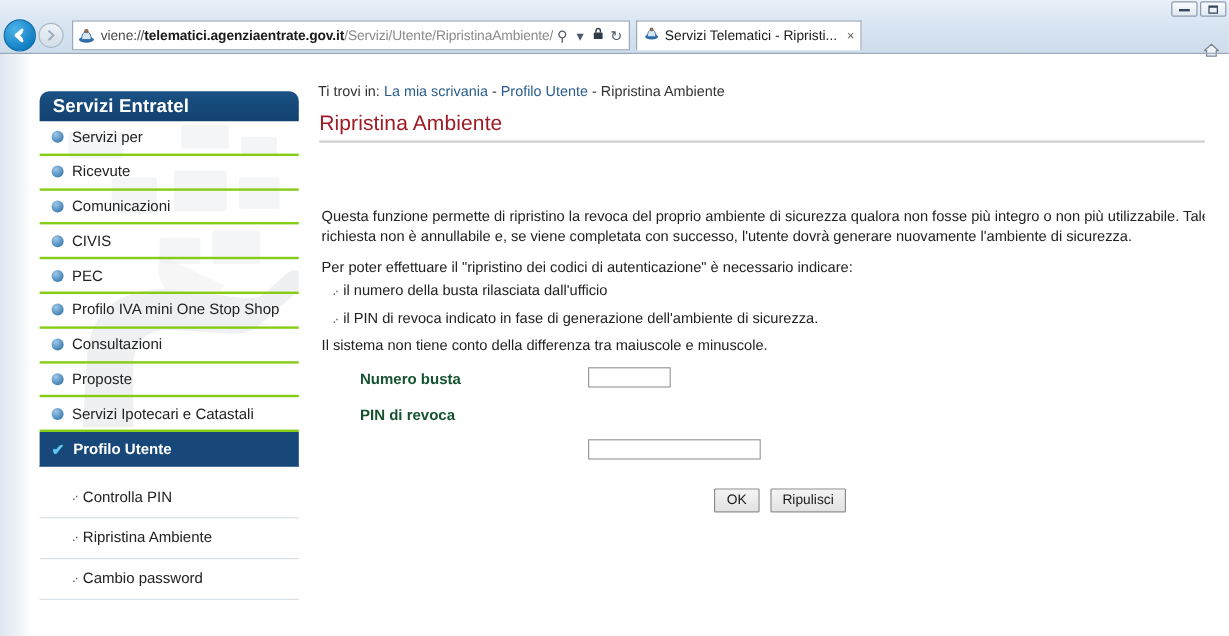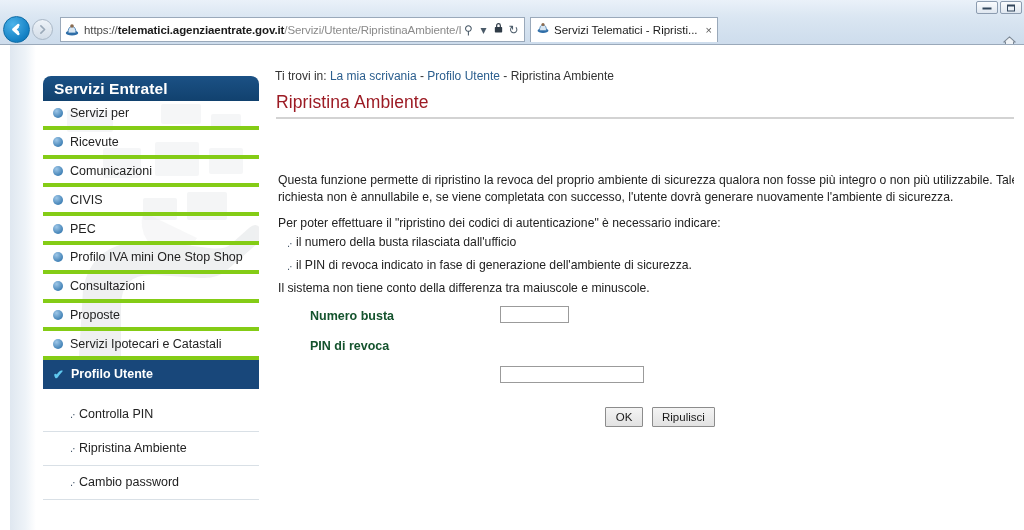--- a/index.html
+++ b/index.html
@@ -99,21 +99,21 @@
     position: absolute; right: 7px; top: 21px;
     font-size: 14px; color: #7b8794; cursor: pointer;
   }
   #chrome-bottom-line {
     position: absolute; left: 0; top: 44px; width: 1024px; height: 1px;
     background: #9aa9ba;
   }
 
   
   #page {
-    position: absolute; left: 10px; top: 45px; width: 1004px; height: 485px;
+    position: absolute; left: 0; top: 45px; width: 1004px; height: 485px;
     background: #ffffff;
     overflow: hidden;
   }
   #page-left-rail {
     position: absolute; left: 0; top: 0; width: 26px; height: 485px;
     background: linear-gradient(to right, #dfe7f0 0%, #eef3f8 60%, #ffffff 100%);
   }
 
   
   #sidebar {
@@ -133,21 +133,21 @@
     padding-left: 11px;
     position: relative; z-index: 2;
   }
   #sidebar-header .title {
     color: #ffffff; font-size: 15.5px; font-weight: bold;
     letter-spacing: 0.1px;
   }
   #sidebar-list { position: relative; z-index: 2; }
   .side-item {
     height: 28.8px;
-    border-bottom: 4px solid #84cc16;
+    border-bottom: 2px solid #84cc16;
     display: flex; align-items: center;
     padding-left: 10px;
     cursor: pointer;
     background: transparent;
   }
   .side-item .bullet {
     width: 10px; height: 10px; flex: 0 0 10px;
     border-radius: 50%;
     background: radial-gradient(circle at 35% 30%, #9ec7e8, #3e7fb4 75%, #2a5f8c);
     margin-right: 7px;
@@ -291,21 +291,21 @@
     </div>
 
     <div id="addressbar">
       <span id="site-icon">
         <svg width="16" height="16" viewBox="0 0 16 16">
           <ellipse cx="8" cy="11" rx="6.2" ry="2.6" fill="#2f6ea8"></ellipse>
           <path d="M4 11 Q4 5 8 4.2 Q12 5 12 11 Z" fill="#d8e6f2" stroke="#2f6ea8" stroke-width="0.8"></path>
           <circle cx="8" cy="4" r="1.8" fill="#8a6b4f"></circle>
         </svg>
       </span>
-      <span id="url-text"><span class="scheme">https://</span><span class="host">telematici.agenziaentrate.gov.it</span><span>/Servizi/Utente/RipristinaAmbiente/IRipristinaAmbiente.js</span></span>
+      <span id="url-text"><span class="scheme">viene://</span><span class="host">telematici.agenziaentrate.gov.it</span><span>/Servizi/Utente/RipristinaAmbiente/IRipristinaAmbiente.js</span></span>
       <span class="addr-icon">⚲</span>
       <span class="addr-icon">▾</span>
       <span class="addr-icon">
         <svg width="11" height="12" viewBox="0 0 12 13">
           <rect x="2" y="5.5" width="8" height="6" rx="0.8" fill="#2f3b47"></rect>
           <path d="M4 5.5 V3.8 a2 2 0 0 1 4 0 V5.5" stroke="#2f3b47" stroke-width="1.3" fill="none"></path>
         </svg>
       </span>
       <span class="addr-icon">↻</span>
     </div>

